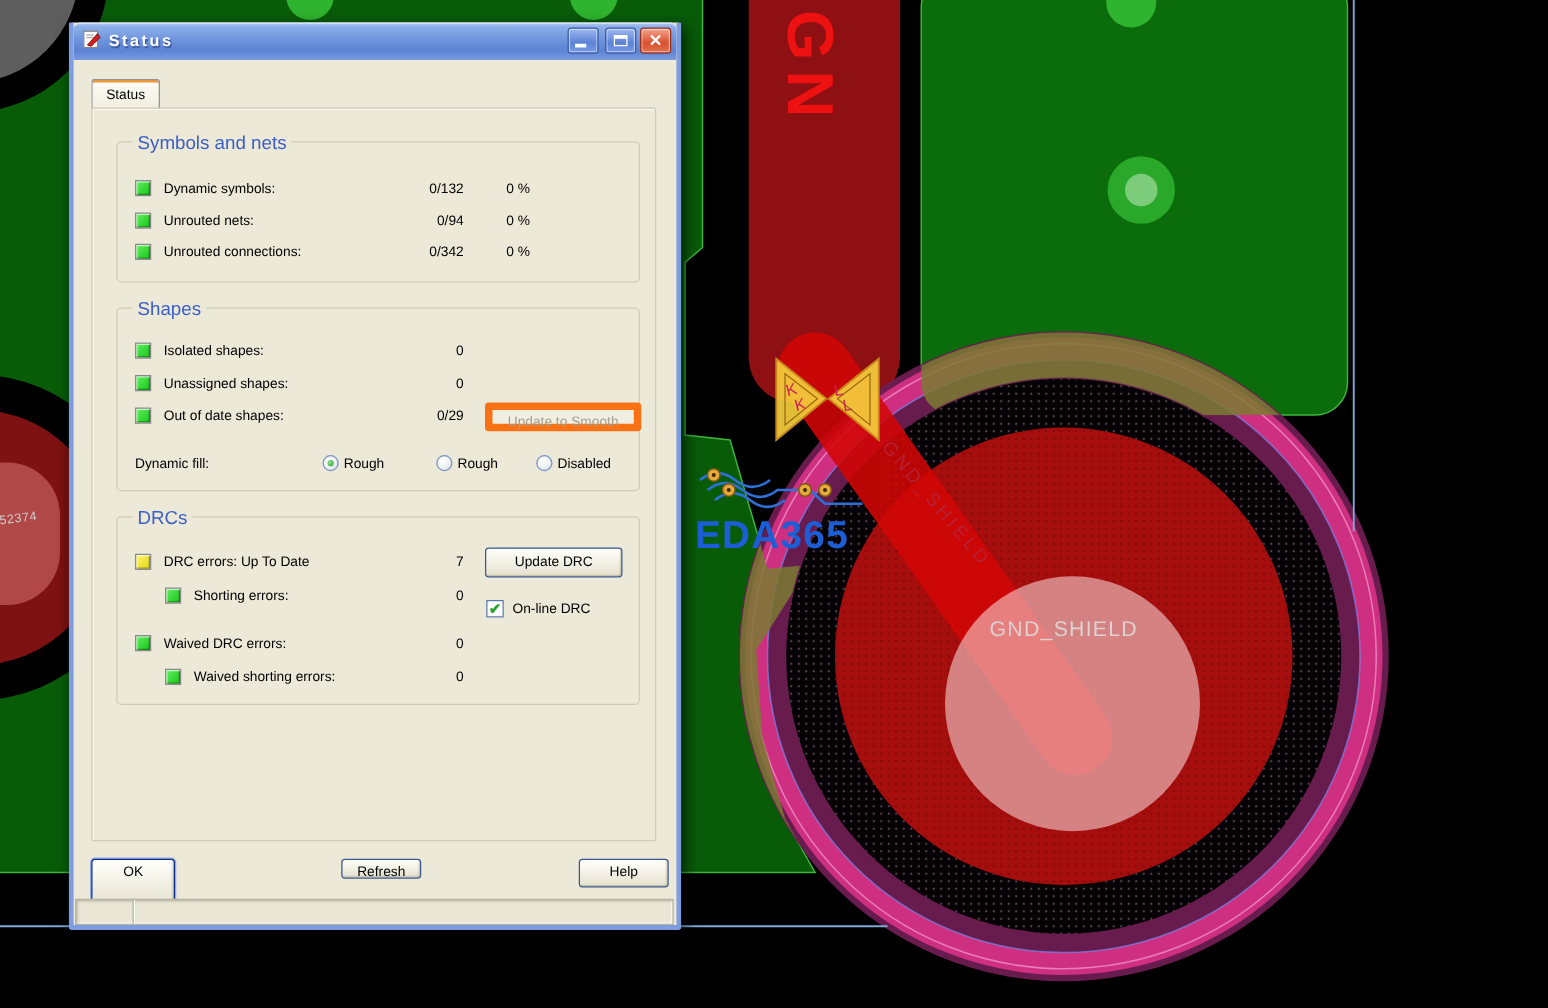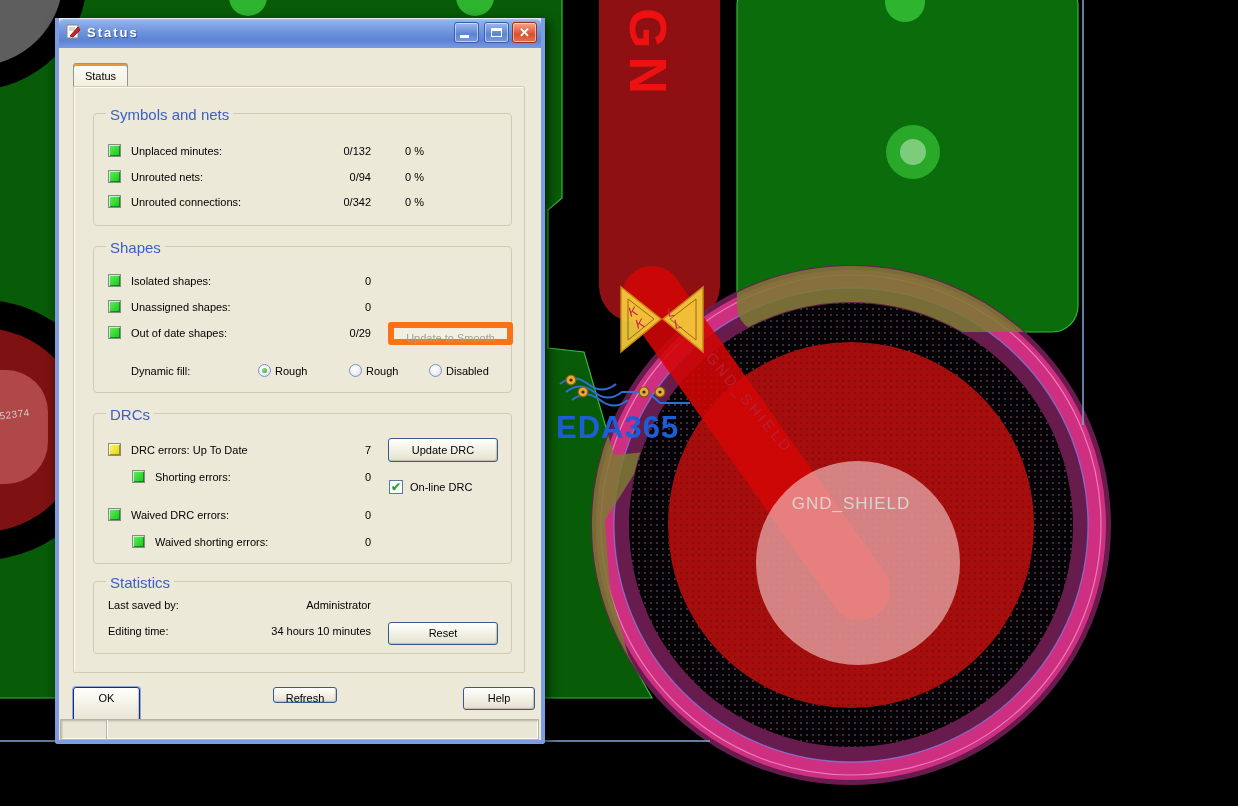--- a/index.html
+++ b/index.html
@@ -194,21 +194,21 @@
       <div class="winbtn close"><span>✕</span></div>
     </div>
 
     <div class="client">
       <div class="tab">Status</div>
       <div class="tabpage"></div>
 
       <div class="group g1">
         <span class="group-label">Symbols and nets</span>
         <div class="ind green" style="left:14px;top:30px;"></div>
-        <span class="lbl" style="left:37px;top:31px;">Unplaced minutes:</span>
+        <span class="lbl" style="left:37px;top:31px;">Dynamic symbols:</span>
         <span class="val" style="left:195px;top:31px;width:82px;">0/132</span>
         <span class="lbl" style="left:311px;top:31px;">0 %</span>
 
         <div class="ind green" style="left:14px;top:56px;"></div>
         <span class="lbl" style="left:37px;top:57px;">Unrouted nets:</span>
         <span class="val" style="left:195px;top:57px;width:82px;">0/94</span>
         <span class="lbl" style="left:311px;top:57px;">0 %</span>
 
         <div class="ind green" style="left:14px;top:81px;"></div>
         <span class="lbl" style="left:37px;top:82px;">Unrouted connections:</span>
@@ -224,21 +224,21 @@
 
         <div class="ind green" style="left:14px;top:53px;"></div>
         <span class="lbl" style="left:37px;top:54px;">Unassigned shapes:</span>
         <span class="val" style="left:195px;top:54px;width:82px;">0</span>
 
         <div class="ind green" style="left:14px;top:79px;"></div>
         <span class="lbl" style="left:37px;top:80px;">Out of date shapes:</span>
         <span class="val" style="left:195px;top:80px;width:82px;">0/29</span>
         <div class="btn disabled" style="left:294px;top:75px;width:125px;height:23px;line-height:21px;">Update to Smooth</div>
 
-        <span class="lbl" style="left:25px;top:118px;padding-left:12px;">Dynamic fill:</span>
+        <span class="lbl" style="left:2px;top:118px;padding-left:12px;">Dynamic fill:</span>
         <div class="radio selected" style="left:164px;top:117px;">
             <span class="dot"></span>
           </div>
         <span class="lbl" style="left:181px;top:118px;">Rough</span>
         <div class="radio" style="left:255px;top:117px;"></div>
         <span class="lbl" style="left:272px;top:118px;">Rough</span>
         <div class="radio" style="left:335px;top:117px;"></div>
         <span class="lbl" style="left:352px;top:118px;">Disabled</span>
       </div>
 
@@ -258,28 +258,20 @@
 
         <div class="ind green" style="left:14px;top:94px;"></div>
         <span class="lbl" style="left:37px;top:95px;">Waived DRC errors:</span>
         <span class="val" style="left:215px;top:95px;width:62px;">0</span>
 
         <div class="ind green" style="left:38px;top:121px;"></div>
         <span class="lbl" style="left:61px;top:122px;">Waived shorting errors:</span>
         <span class="val" style="left:215px;top:122px;width:62px;">0</span>
       </div>
 
-      <div class="group g4">
-        <span class="group-label">Statistics</span>
-        <span class="lbl" style="left:14px;top:17px;">Last saved by:</span>
-        <span class="val" style="left:137px;top:17px;width:140px;">Administrator</span>
-        <span class="lbl" style="left:14px;top:43px;">Editing time:</span>
-        <span class="val" style="left:137px;top:43px;width:140px;">34 hours 10 minutes</span>
-        <div class="btn" style="left:294px;top:40px;width:110px;height:23px;line-height:21px;">Reset</div>
-      </div>
 
       <div class="btn default" style="left:14px;top:639px;width:67px;height:38px;line-height:21px;">OK</div>
       <div class="btn" style="left:214px;top:639px;width:64px;height:16px;line-height:21px;">Refresh</div>
       <div class="btn" style="left:404px;top:639px;width:72px;height:23px;line-height:21px;">Help</div>
 
       <div class="statusbar">
         <div class="cell"></div>
       </div>
     </div>
   </div>

